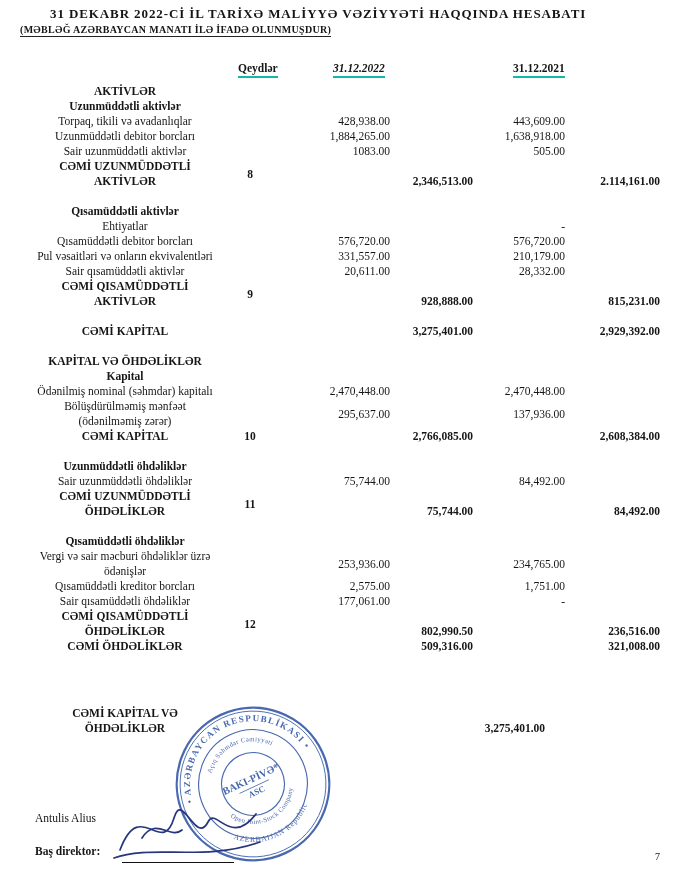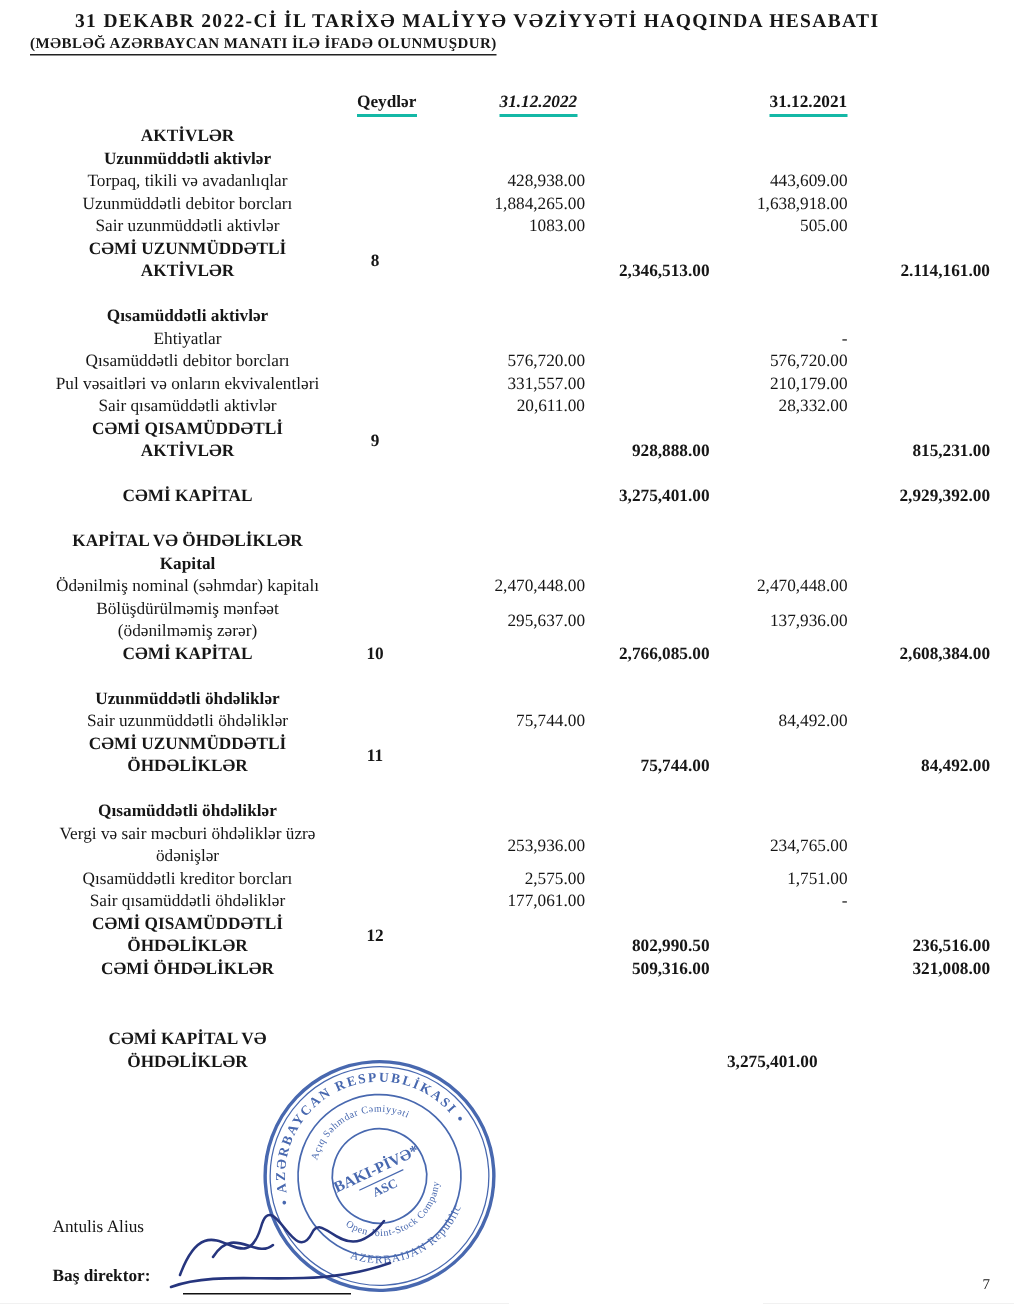--- a/index.html
+++ b/index.html
@@ -42,21 +42,21 @@
     font-size:11.5px;line-height:15px;
     align-items:center;
   }
   .row .lbl{text-align:center;}
   .row .note{text-align:center;font-weight:bold;}
   .row .num{text-align:right;white-space:nowrap;}
   .row.section .lbl,.row.subsection .lbl{font-weight:bold;}
   .row.total{font-weight:bold;align-items:end;}
   .row.total .note{align-self:center;}
   .row.gap{margin-top:15px;}
-  .row.gap2{margin-top:32px;gap:24px;}
+  .row.gap2{margin-top:52px;gap:24px;}
 
   .sig-name{position:absolute;left:35px;top:812px;font-size:11.5px;}
   .sig-role{position:absolute;left:35px;top:845px;font-size:11.5px;font-weight:bold;}
   .sig-line{position:absolute;left:122px;top:846px;width:112px;height:16px;border-bottom:1.4px solid #111;}
   .page-num{position:absolute;right:16px;top:851px;font-size:10px;}
 
   .stamp{position:absolute;left:172px;top:703px;opacity:0.88;}
   .signature-svg{position:absolute;left:112px;top:786px;}
 </style>
 </head>

